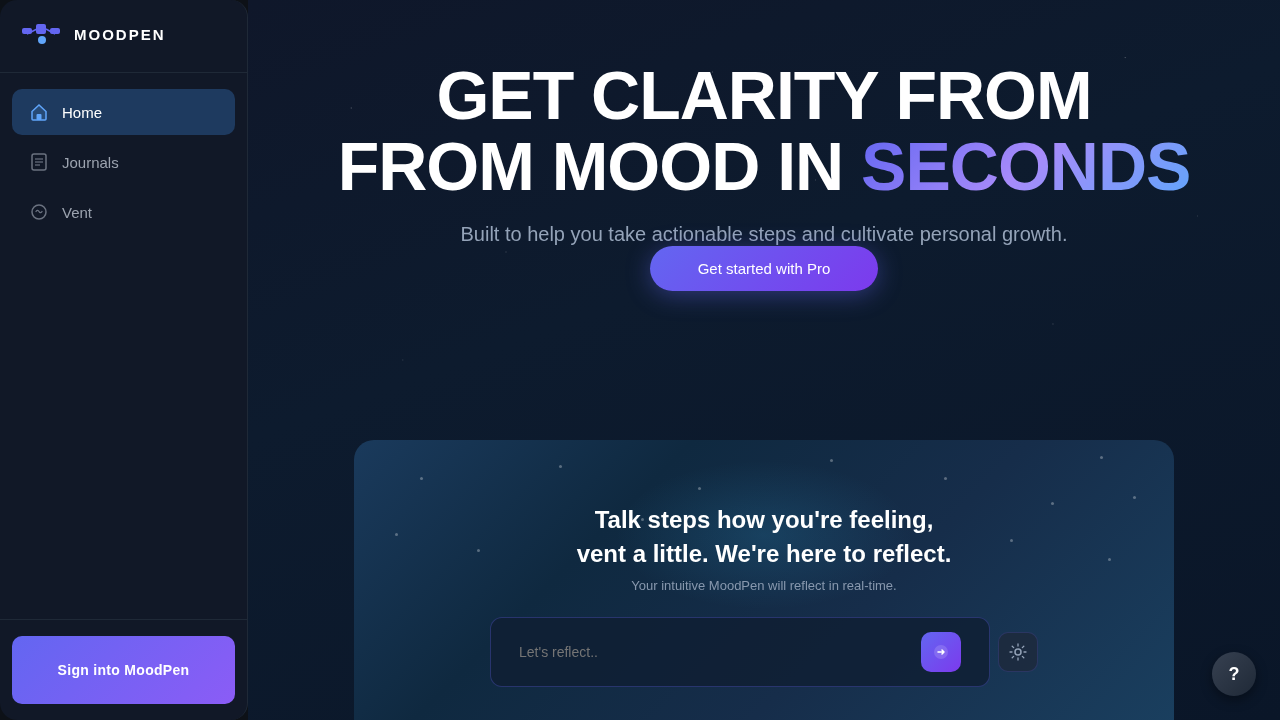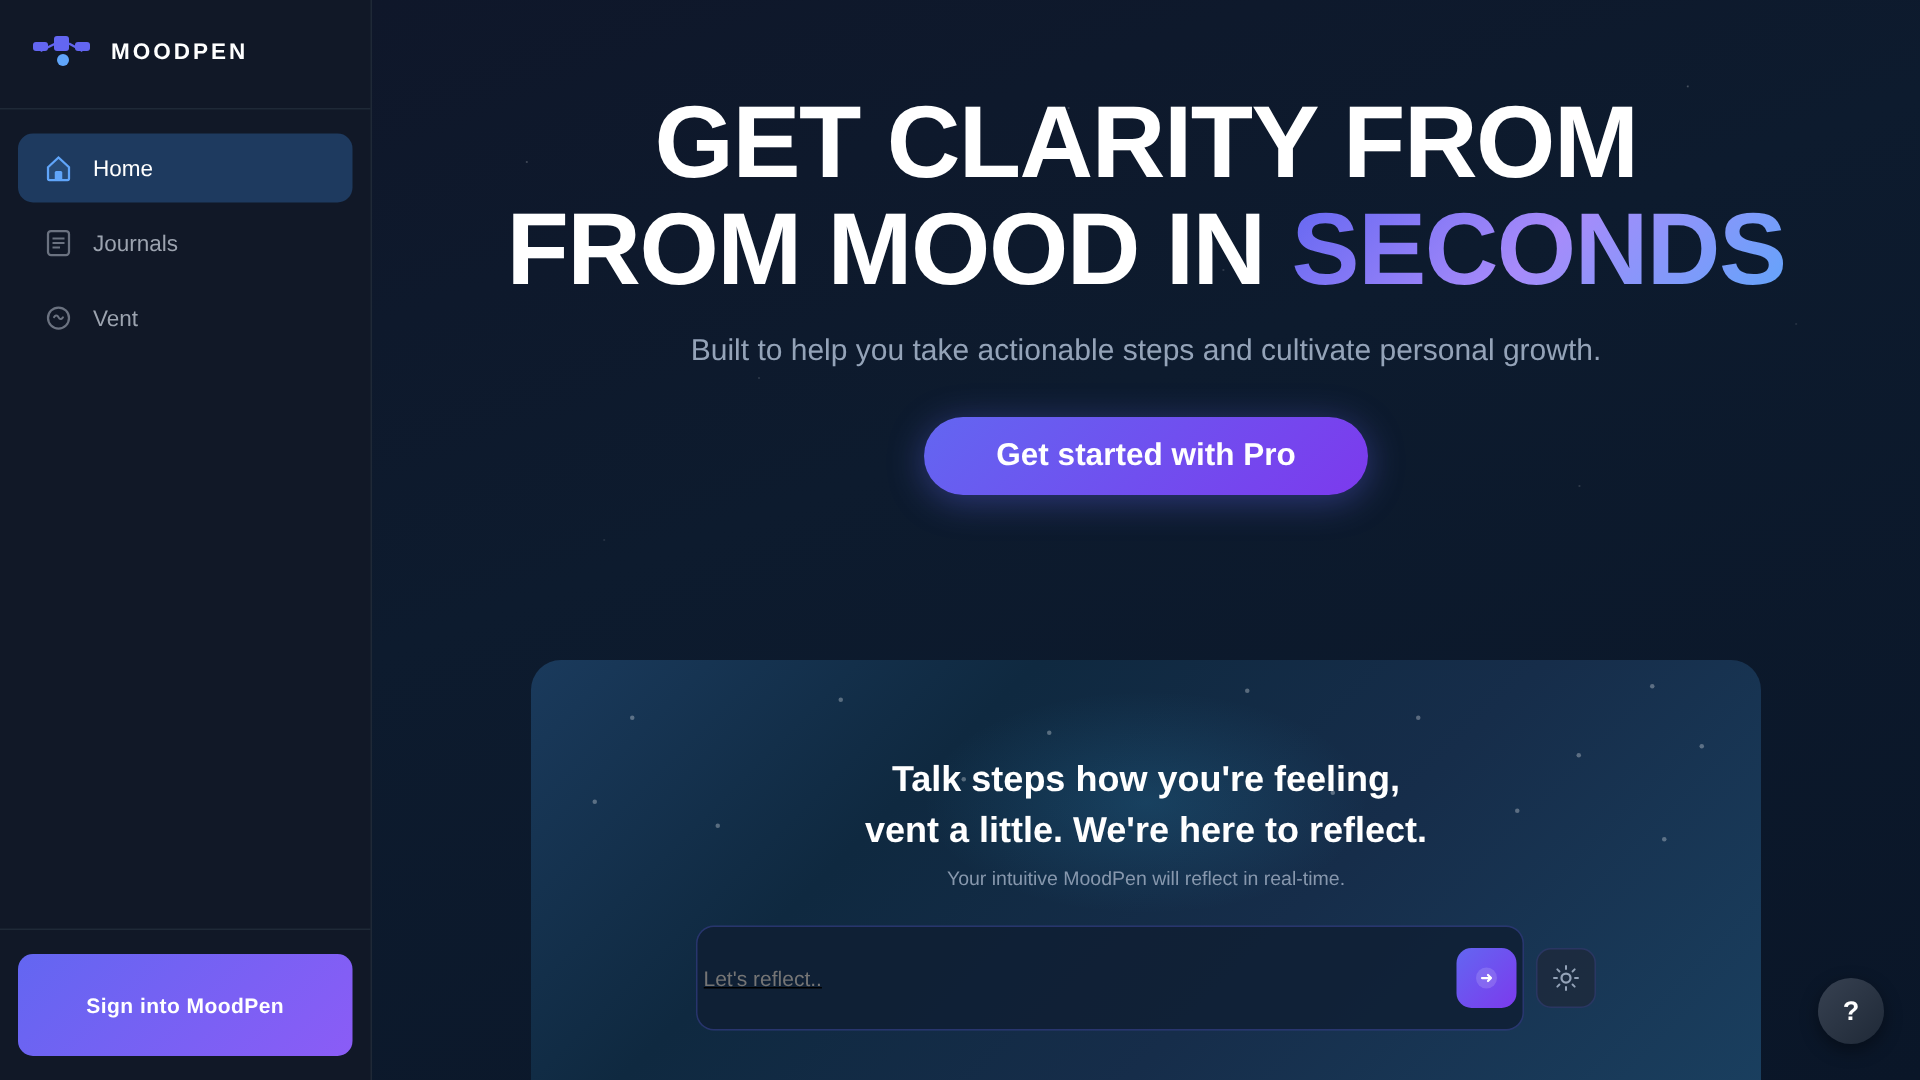--- a/index.html
+++ b/index.html
@@ -15,20 +15,21 @@
 
     
     .sidebar {
       width: 248px;
       min-width: 248px;
       height: 720px;
       background: #111827;
       display: flex;
       flex-direction: column;
       border-right: 1px solid #1f2937;
+      border-radius: 17px;
     }
 
     .logo-area {
       padding: 20px 20px 24px 20px;
       border-bottom: 1px solid #1f2937;
       display: flex;
       align-items: center;
       gap: 10px;
     }
 
@@ -102,20 +103,21 @@
       letter-spacing: 0.3px;
     }
 
     
     .main {
       flex: 1;
       height: 720px;
       background: linear-gradient(160deg, #0f172a 0%, #0d1b2e 40%, #0a1628 100%);
       display: flex;
       flex-direction: column;
+      align-items: center;
       overflow: hidden;
       position: relative;
     }
 
     
     .main::before {
       content: '';
       position: absolute;
       inset: 0;
       background-image: 
@@ -156,28 +158,27 @@
     }
 
     .hero-subtitle {
       margin-top: 20px;
       font-size: 20px;
       color: #94a3b8;
       text-align: center;
     }
 
     .cta-btn {
-      margin-top: 32px;
       padding: 14px 48px;
       background: linear-gradient(135deg, #6366f1, #7c3aed);
       border: none;
       border-radius: 30px;
       color: #fff;
-      font-size: 21px;
-      font-weight: 700;
+      font-size: 15px;
+      font-weight: 400;
       cursor: pointer;
       box-shadow: 0 4px 24px rgba(99, 102, 241, 0.4);
     }
 
     
     .preview-card {
       position: absolute;
       bottom: -30px;
       left: 50%;
       transform: translateX(-50%);
@@ -254,23 +255,22 @@
       gap: 8px;
       align-items: center;
     }
 
     .reflect-input-wrapper {
       display: flex;
       align-items: center;
       background: rgba(15, 30, 50, 0.8);
       border: 1px solid rgba(99, 102, 241, 0.3);
       border-radius: 12px;
-      padding: 14px 4px;
-      width: 552px;
-      text-decoration: underline;
+      padding: 14px 28px;
+      width: 500px;
     }
 
     .reflect-input {
       flex: 1;
       background: transparent;
       border: none;
       outline: none;
       color: #94a3b8;
       font-size: 14px;
     }

